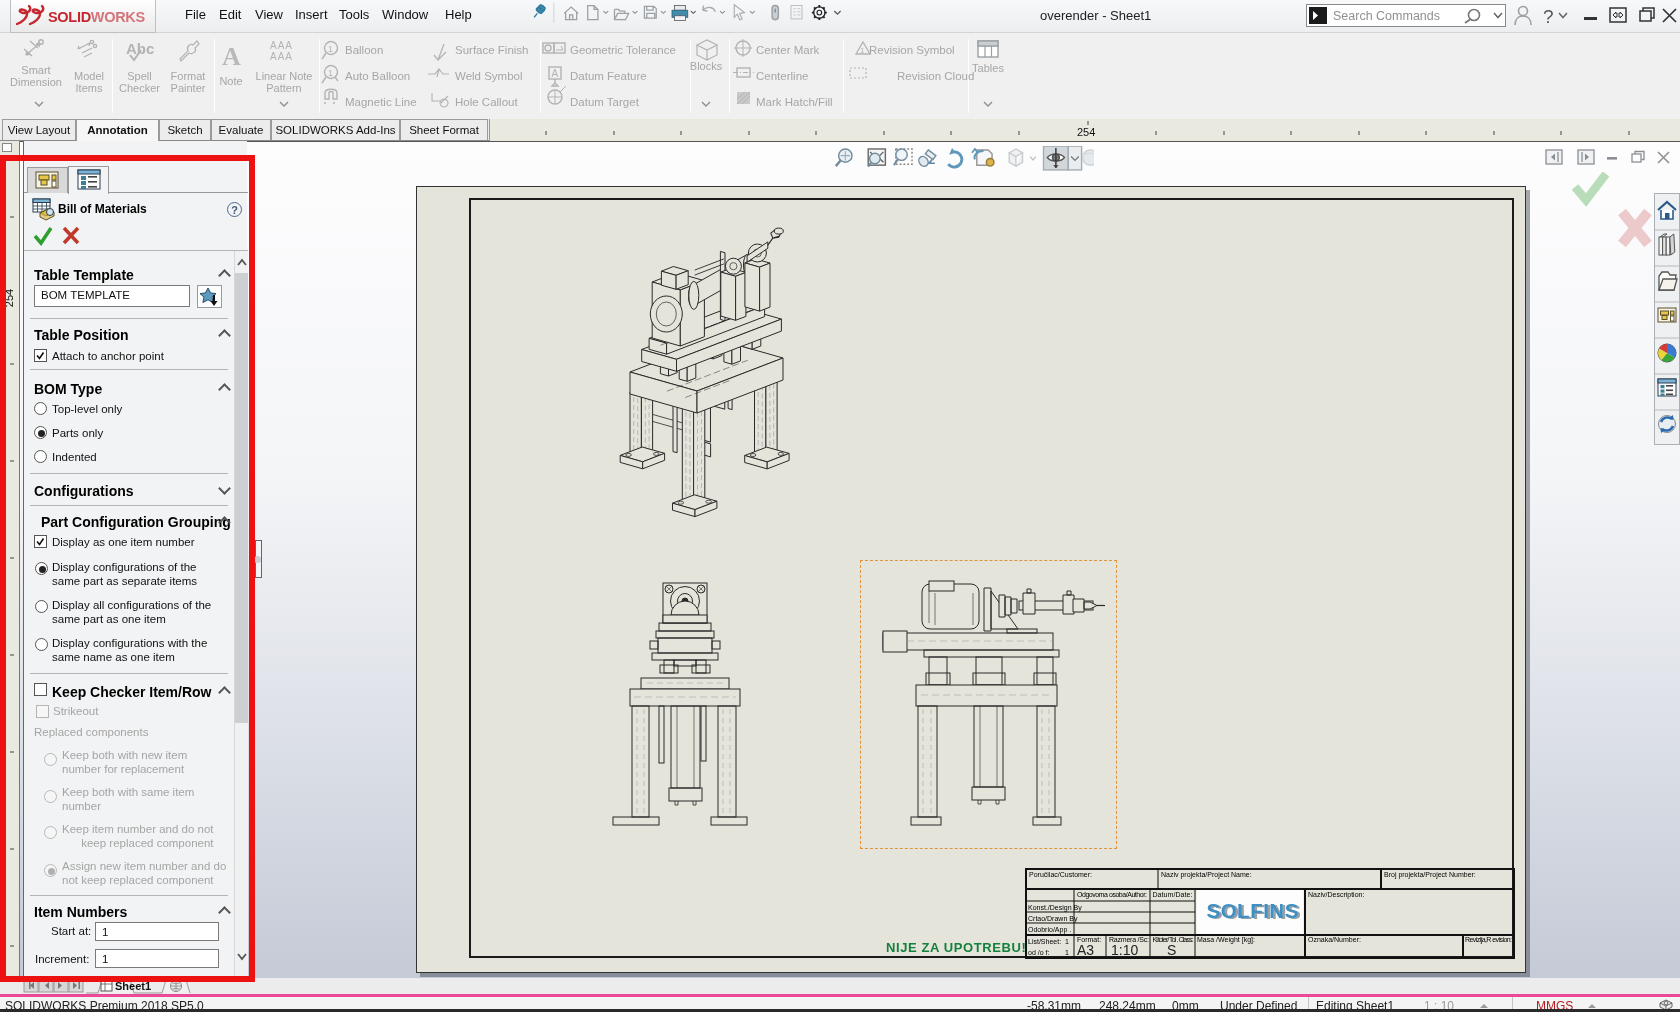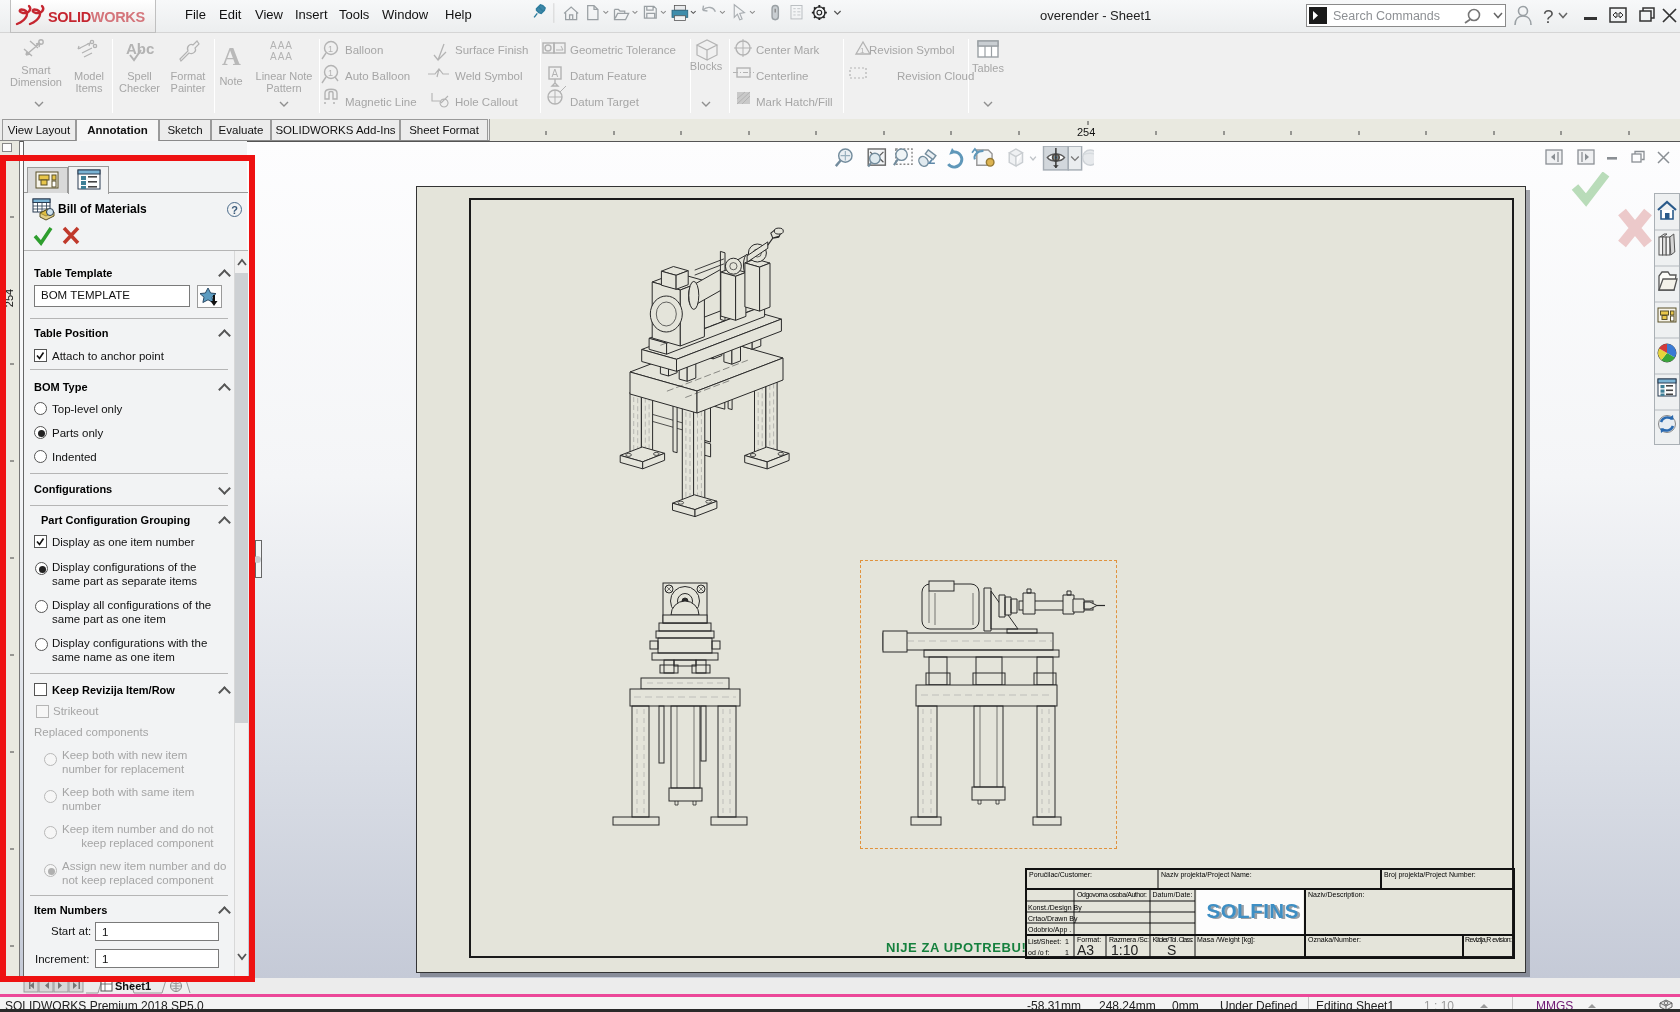--- a/index.html
+++ b/index.html
@@ -30,21 +30,21 @@
 #panel { position:absolute; left:23px; top:141px; width:224px; height:837px; background:#f2f3f4; border-left:1px solid #666; }
 #redrect { position:absolute; left:0px; top:155px; width:255px; height:827px; border:6px solid #ee1111; z-index:50; }
 
 #paper { position:absolute; left:416px; top:186px; width:1110px; height:787px; background:#e4e4da; border:1px solid #333; box-shadow:4px 4px 0 rgba(75,80,92,0.5); }
 #frame { position:absolute; left:52px; top:11px; width:1045px; height:760px; border:2px solid #1a1a1a; }
 
 #sheettabs { position:absolute; left:0; top:978px; width:1680px; height:16px; background:#ececec; }
 #statusbar { position:absolute; left:0; top:994px; width:1680px; height:15px; background:#f4f4f4; border-top:3px solid #ec4899; font-size:12px; color:#222; }
 #botedge { position:absolute; left:0; top:1009px; width:1680px; height:3px; background:#2a2a2a; }
 
-.phead { position:absolute; font-size:11px; font-weight:bold; color:#000; }
+.phead { position:absolute; font-size:14px; font-weight:bold; color:#000; }
 .ptext { position:absolute; font-size:11.5px; color:#111; line-height:13.5px; }
 .ptext.dis { color:#a5a5a5; }
 .psep { position:absolute; left:6px; width:198px; border-top:1px solid #b5b5b5; }
 .cb { position:absolute; width:13px; height:13px; background:#fff; border:1px solid #555; display:inline-flex; align-items:center; justify-content:center; }
 .cb.dis { border-color:#b5b5b5; background:#f6f6f6; }
 .rb { position:absolute; width:13px; height:13px; background:#fff; border:1px solid #555; border-radius:50%; }
 .rb.sel::after { content:""; position:absolute; left:3px; top:3px; width:7px; height:7px; background:#222; border-radius:50%; }
 .rb.dis { border-color:#b8b8b8; background:#f6f6f6; }
 .rb.dis.seld::after { content:""; position:absolute; left:3px; top:3px; width:7px; height:7px; background:#b0b0b0; border-radius:50%; }
 .caret { position:absolute; width:9px; height:9px; }
@@ -533,21 +533,21 @@
     </span>
   <div class="ptext" style="left:28px; top:395px;">Display as one item number</div>
   <span class="rb sel" style="left:11px; top:421px;"></span>
   <div class="ptext" style="left:28px; top:420px;">Display configurations of the<br>same part as separate items</div>
   <span class="rb" style="left:11px; top:459px;"></span>
   <div class="ptext" style="left:28px; top:458px;">Display all configurations of the<br>same part as one item</div>
   <span class="rb" style="left:11px; top:497px;"></span>
   <div class="ptext" style="left:28px; top:496px;">Display configurations with the<br>same name as one item</div>
   <div class="psep" style="top:532px;"></div>
   <span class="cb" style="left:10px; top:542px;"></span>
-  <div class="phead" style="left:28px; top:543px;">Keep Revizija Item/Row</div>
+  <div class="phead" style="left:28px; top:543px;">Keep Checker Item/Row</div>
     <span class="caret up" style="left:196px; top:545px;"></span>
   <span class="cb dis" style="left:12px; top:564px;"></span>
   <div class="ptext dis" style="left:29px; top:564px;">Strikeout</div>
   <div class="ptext dis" style="left:10px; top:585px;">Replaced components</div>
   <span class="rb dis" style="left:20px; top:612px;"></span>
   <div class="ptext dis" style="left:38px; top:608px;">Keep both with new item<br>number for replacement</div>
   <span class="rb dis" style="left:20px; top:649px;"></span>
   <div class="ptext dis" style="left:38px; top:645px;">Keep both with same item<br>number</div>
   <span class="rb dis" style="left:20px; top:685px;"></span>
   <div class="ptext dis" style="left:38px; top:682px;text-align:right;">Keep item number and do not<br>keep replaced component</div>
@@ -852,21 +852,21 @@
   <span style="position:absolute; left:1099px; top:2px;">248.24mm</span>
   <span style="position:absolute; left:1172px; top:2px;">0mm</span>
   <span style="position:absolute; left:1220px; top:2px;">Under Defined</span>
   <span style="position:absolute; left:1308px; top:0; height:15px; border-left:1px solid #c5c5c5;"></span>
   <span style="position:absolute; left:1316px; top:2px;">Editing Sheet1</span>
   <span style="position:absolute; left:1424px; top:2px; color:#9a9a9a;">1 : 10</span>
   <svg style="position:absolute; left:1478px; top:5px;" width="12" height="8">
       <path d="M2 6 l4-4 4 4" fill="#9a9a9a"></path>
     </svg>
   <span style="position:absolute; left:1512px; top:0; height:15px; border-left:1px solid #c5c5c5;"></span>
-  <span style="position:absolute; left:1536px; top:2px; color:#701a75;">MMGS</span>
+  <span style="position:absolute; left:1536px; top:2px; color:#b91c1c;">MMGS</span>
   <svg style="position:absolute; left:1586px; top:5px;" width="12" height="8">
       <path d="M2 6 l4-4 4 4" fill="#9a9a9a"></path>
     </svg>
   <svg style="position:absolute; left:1658px; top:1px;" width="16" height="13" viewBox="0 0 16 13">
     <path d="M2 5 l6-3 6 3 -6 3 z M2 5 v4 l6 3 v-4 M14 5 v4 l-6 3" fill="#e8e8e8" stroke="#555" stroke-width="0.9"></path>
     <circle cx="8" cy="5" r="1.8" fill="none" stroke="#555" stroke-width="0.8"></circle>
   </svg>
 </div>
 <div id="botedge"></div>
 

